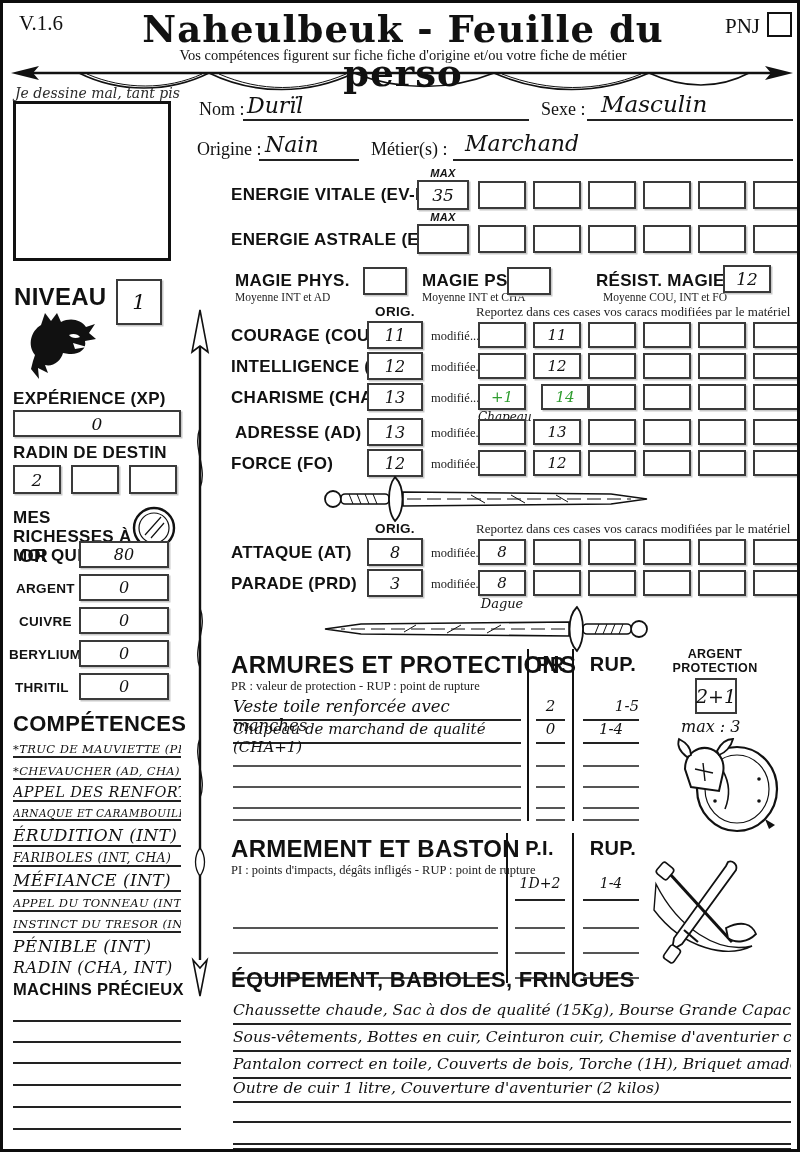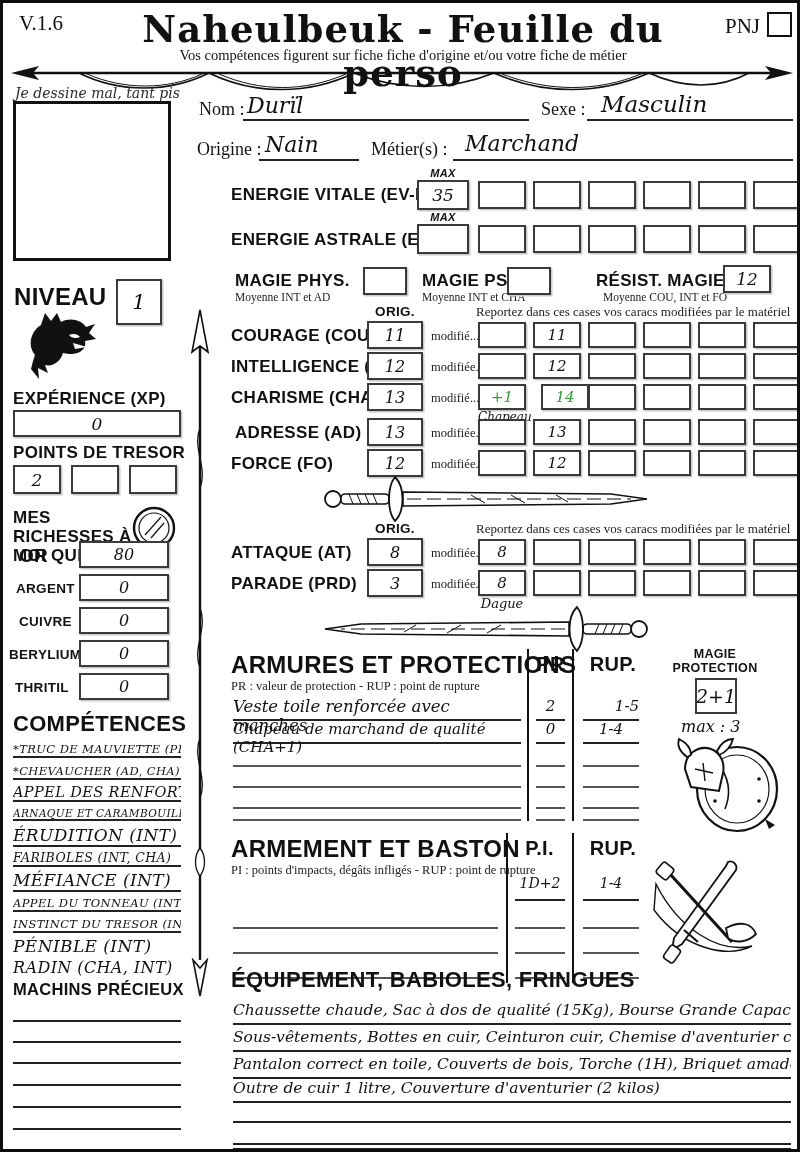--- a/index.html
+++ b/index.html
@@ -49,21 +49,21 @@
     <svg width="76" height="74" viewBox="0 0 76 74">
       <path d="M12,46 C4,36 8,22 18,16 L22,4 L28,12 L34,4 L38,13 C48,8 58,11 63,18 L72,15 L66,24 L73,30 L62,32 C64,40 56,46 46,45 L40,44 C38,52 30,58 22,56 L25,64 L15,59 L16,70 L8,60 L10,52 Z" fill="#111"></path>
       <path d="M46,26 c4,-2 9,-1 11,2 c-4,2 -9,1 -11,-2 Z" fill="#fff"></path>
       <path d="M50,34 l14,4 -12,2 Z" fill="#fff"></path>
     </svg>
   </div>
 
   <div class="abs blab" style="left:10px;top:386px;font-size:17px;">EXPÉRIENCE (XP)</div>
   <div class="abs box hand" style="left:10px;top:407px;width:168px;height:27px;font-size:17px;">0</div>
 
-  <div class="abs blab" style="left:10px;top:440px;font-size:17px;">POINTS DE TRESOR</div>
+  <div class="abs blab" style="left:10px;top:440px;font-size:17px;">RADIN DE DESTIN</div>
   <div class="abs box hand" style="left:10px;top:462px;width:48px;height:29px;font-size:17px;">2</div>
   <div class="abs box hand" style="left:68px;top:462px;width:48px;height:29px;font-size:17px;"></div>
   <div class="abs box hand" style="left:126px;top:462px;width:48px;height:29px;font-size:17px;"></div>
 
   <div class="abs blab" style="left:10px;top:505px;width:122px;font-size:17px;line-height:19px;">MES RICHESSES À MOI QUE J'AI</div>
   <div class="abs" style="left:128px;top:502px;">
     <svg width="46" height="46" viewBox="0 0 46 46">
       <circle cx="23" cy="23" r="20" fill="#fff" stroke="#111" stroke-width="2.4"></circle>
       <circle cx="23" cy="23" r="15" fill="none" stroke="#111" stroke-width="1.2"></circle>
       <path d="M14,30 L30,12 M20,33 L33,18" stroke="#111" stroke-width="1.2"></path>
@@ -280,21 +280,21 @@
   <div class="abs line" style="left:230px;top:762px;width:288px;height:21px;"></div>
   <div class="abs line" style="left:533px;top:762px;width:29px;height:21px;"></div>
   <div class="abs line" style="left:580px;top:762px;width:56px;height:21px;"></div>
   <div class="abs line" style="left:230px;top:783px;width:288px;height:21px;"></div>
   <div class="abs line" style="left:533px;top:783px;width:29px;height:21px;"></div>
   <div class="abs line" style="left:580px;top:783px;width:56px;height:21px;"></div>
   <div class="abs line" style="left:230px;top:795px;width:288px;height:21px;"></div>
   <div class="abs line" style="left:533px;top:795px;width:29px;height:21px;"></div>
   <div class="abs line" style="left:580px;top:795px;width:56px;height:21px;"></div>
 
-  <div class="abs blab" style="left:660px;top:644px;width:104px;text-align:center;font-size:12.5px;line-height:14px;">MAGIE PROTECTION</div>
+  <div class="abs blab" style="left:660px;top:644px;width:104px;text-align:center;font-size:12.5px;line-height:14px;">ARGENT PROTECTION</div>
   <div class="abs box hand" style="left:692px;top:675px;width:42px;height:36px;font-size:19px;box-shadow:none;border-width:2.5px;">2+1</div>
   <div class="abs hand" style="left:678px;top:714px;font-size:16px;"><span>max :</span> <span>3</span></div>
 
   <div class="abs" style="left:668px;top:732px;">
     <svg width="112" height="104" viewBox="0 0 112 104">
       <ellipse cx="66" cy="54" rx="40" ry="42" fill="#fff" stroke="#111" stroke-width="2.2"></ellipse>
       <ellipse cx="66" cy="54" rx="32" ry="34" fill="none" stroke="#111" stroke-width="1.2"></ellipse>
       <path d="M52,36 q10,18 2,38" fill="none" stroke="#111" stroke-width="1.6"></path>
       <circle cx="44" cy="44" r="1.8" fill="#111"></circle>
         <circle cx="88" cy="44" r="1.8" fill="#111"></circle>

